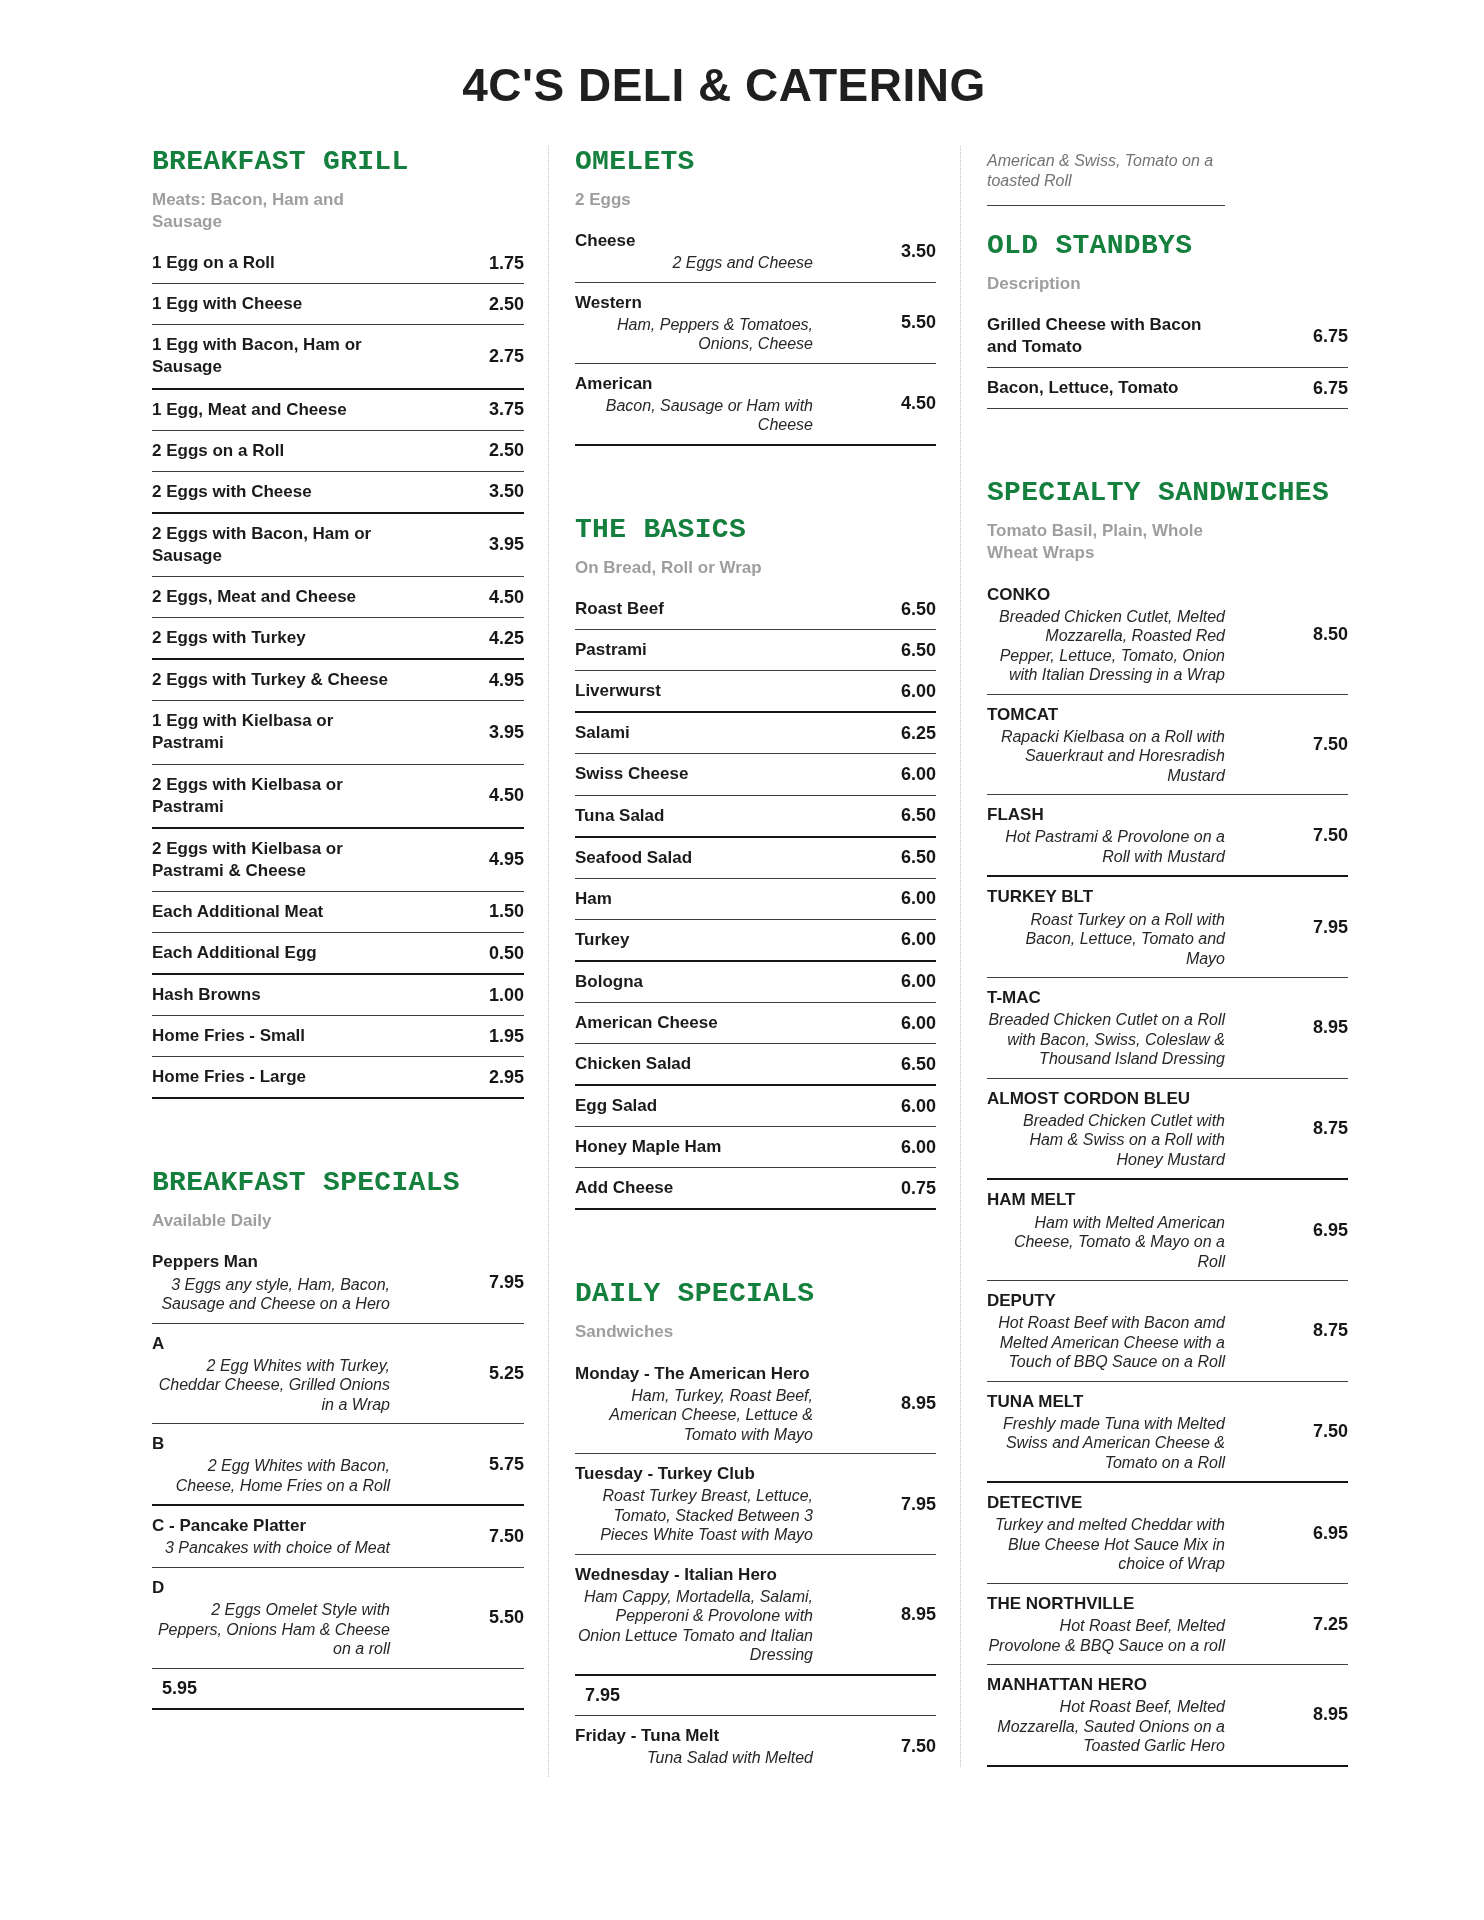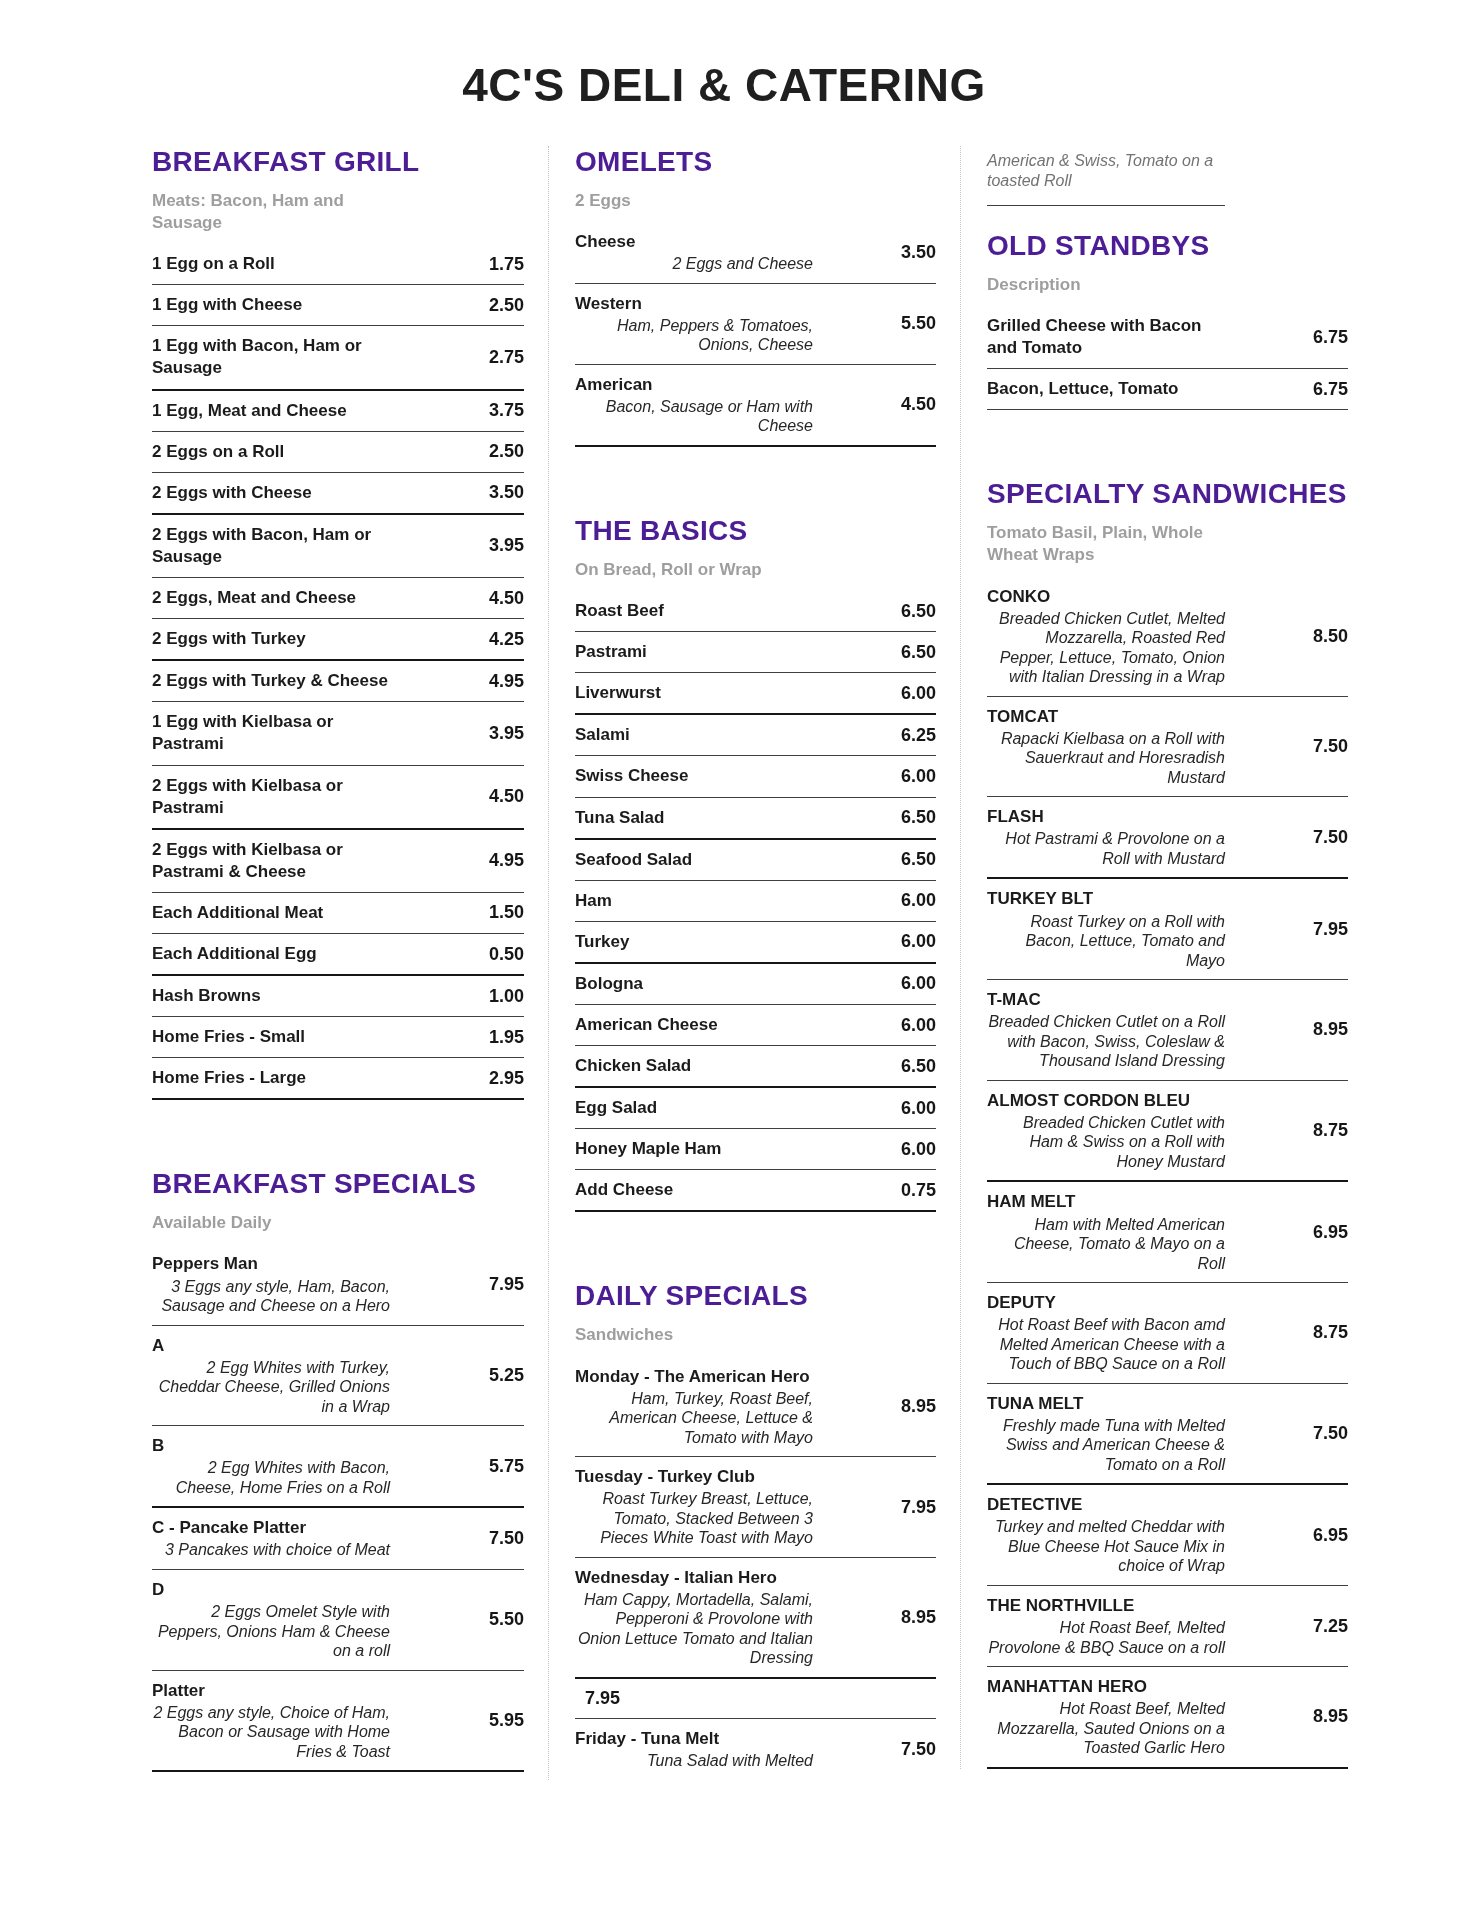--- a/index.html
+++ b/index.html
@@ -20,21 +20,21 @@
   .col { width:372px; }
   .col + .col {
     margin-left:24px;
     border-left:1px dotted #c4c4c4;
     padding-left:26px;
   }
   .col2 { width:388px; }
   .col3 { width:388px; }
   .section-heading {
     font-size:28px; font-weight:700; letter-spacing:0.3px;
-    color:#4c1d95; margin-bottom:12px;
+    color:#15803d; margin-bottom:12px;font-family:Liberation Mono, monospace;
   }
   .section + .section { margin-top:68px; }
   .subtitle {
     color:#9e9e9e; font-weight:700; font-size:17px; line-height:1.3;
     max-width:238px; margin-bottom:10px;
   }
   .item-row {
     display:flex; align-items:center; justify-content:space-between;
     padding:9px 0;
     border-bottom:1px solid #3f3f3f;
@@ -206,24 +206,20 @@
               <div class="item-price">7.50</div>
             </div>
             <div class="item-row">
               <div class="item-left">
                 <div class="item-name">D</div>
                 <div class="item-desc">2 Eggs Omelet Style with Peppers, Onions Ham &amp; Cheese on a roll</div>
               </div>
               <div class="item-price">5.50</div>
             </div>
             <div class="item-row">
-              <div class="item-left">
-                <div class="item-name">Platter</div>
-                <div class="item-desc">2 Eggs any style, Choice of Ham, Bacon or Sausage with Home Fries &amp; Toast</div>
-              </div>
               <div class="item-price">5.95</div>
             </div>
           </div>
         </section>
       </div>
       <div class="col col2">
         <section class="section">
           <h2 class="section-heading">OMELETS</h2>
           <div class="subtitle">2 Eggs</div>
           <div class="items">

